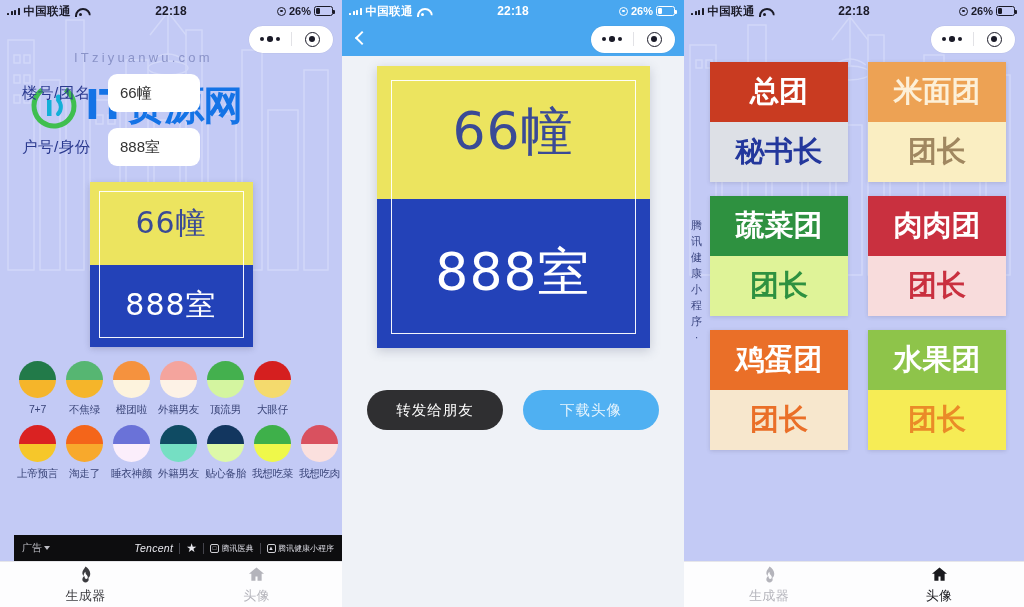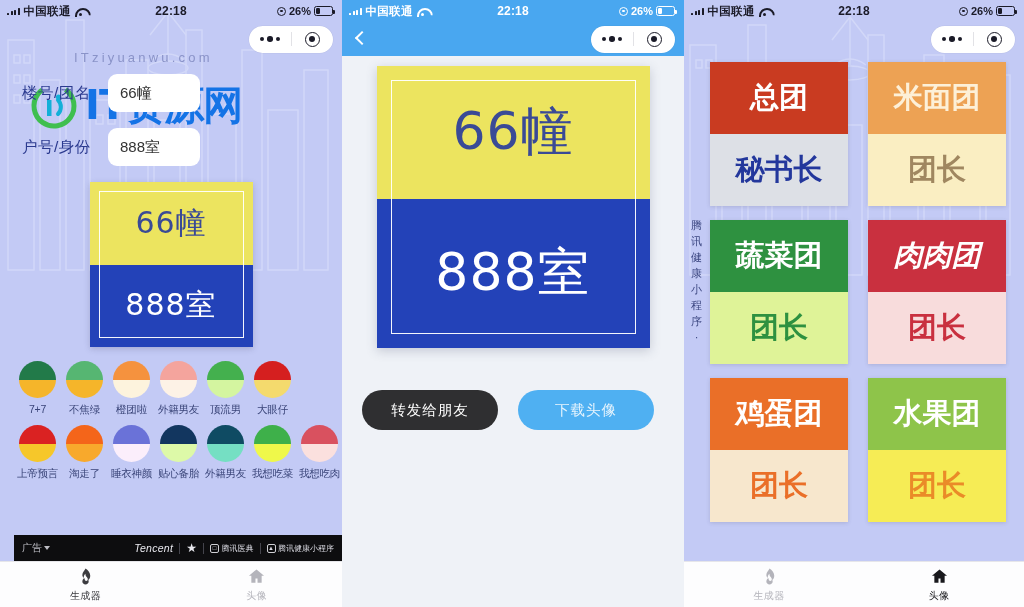--- a/index.html
+++ b/index.html
@@ -156,21 +156,21 @@
   .ad-chip .sq { width:9px;height:9px;border:1px solid #cfcfd4;border-radius:2px; display:flex;align-items:center;justify-content:center; font-size:6px;}
   .ad-logo2 { font-size:12px; color:#e8e8ee; font-weight:700; }
 
   
   .tabbar {
     position:absolute; left:0; right:0; bottom:0; height:46px; z-index:8;
     background:#fdfdfe; border-top:.5px solid #e6e6ea;
     display:flex; align-items:center;
   }
   .tab { flex:1; display:flex; flex-direction:column; align-items:center; gap:2px; cursor:pointer;}
-  .tab-label { font-size:10px; letter-spacing:.3px; }
+  .tab-label { font-size:13px; letter-spacing:.3px; }
   .tab-ico { width:20px;height:20px; display:flex;align-items:center;justify-content:center;}
   .tab-ico svg { width:19px;height:19px;display:block;}
 
   
   .mid-header { background:#49a7f0; }
   .mid-header .statusbar { color:#fff; }
   .mid-header .sig i, .mid-header .wifi::before, .mid-header .wifi::after,
   .mid-header .loc, .mid-header .batt, .mid-header .batt i { border-color:#fff; }
   .mid-header .sig i { background:#fff; }
   .mid-header .wifi::after { background:#fff; }
@@ -178,37 +178,37 @@
   .mid-header .batt::after { background:#fff; }
   .mid-header .batt i { background:#fff; }
   .mid-body { position:relative; background:#eff2f7; height:551px; }
   .big-card-wrap { display:flex; justify-content:center; padding-top:10px; }
   .big-card { width:273px; height:282px; box-shadow:0 3px 10px rgba(70,80,110,.25); }
   .big-card .badge-top { height:47%; background:#ece45f; color:#3a4a96; font-size:52px;
      font-family:"DejaVu Sans","Liberation Sans",sans-serif;}
   .big-card .badge-bot { height:53%; background:#2342b8; color:#fff; font-size:52px;
      font-family:"DejaVu Sans","Liberation Sans",sans-serif;}
   .big-card .inner-frame { left:14px; top:14px; right:14px; bottom:14px; }
-  .mid-actions { display:flex; justify-content:flex-start; gap:20px; margin-top:42px;margin-left:20px; }
+  .mid-actions { display:flex; justify-content:center; gap:20px; margin-top:42px; }
   .act-btn {
     width:136px; height:40px; border:none; border-radius:21px; cursor:pointer;
     font-size:14.5px; letter-spacing:1px; font-family:"Liberation Sans",sans-serif;
   }
   .act-dark { background:#2f2f31; color:#fff; }
   .act-blue { background:#4fb0f2; color:#e7f4fd; }
 
   
   .right-body { position:relative; z-index:6; padding:6px 14px 0 26px; }
   .vtext {
     position:absolute; left:5px; top:218px; z-index:7;
     width:16px; font-size:11px; color:#3b4680; line-height:1.45;
     text-align:center; letter-spacing:1px;
   }
   .avatar-grid { display:grid; grid-template-columns:1fr 1fr; gap:14px 16px; }
-  .av-card { width:138px; height:144px; position:relative; overflow:hidden; box-shadow:0 1px 4px rgba(60,60,90,.18);}
+  .av-card { width:138px; height:120px; position:relative; overflow:hidden; box-shadow:0 1px 4px rgba(60,60,90,.18);}
   .av-card .inner-frame { left:7px; top:7px; right:7px; bottom:7px; border-width:1.2px;}
   .av-top, .av-bot {
     height:50%; display:flex; align-items:center; justify-content:center;
     font-size:29px; font-weight:700; letter-spacing:0px;
     font-family:"DejaVu Sans","Liberation Sans",sans-serif;
   }
 </style>
 </head>
 <body>
 
@@ -374,31 +374,31 @@
           </div>
           <div class="swatch-cell">
             <div class="swatch-circle">
               <span style="background: rgb(106, 114, 216);"></span>
               <span style="background: rgb(251, 238, 251);"></span>
             </div>
             <div class="swatch-name">睡衣神颜</div>
           </div>
           <div class="swatch-cell">
             <div class="swatch-circle">
+              <span style="background: rgb(15, 75, 99);"></span>
+              <span style="background: rgb(117, 223, 195);"></span>
+            </div>
+            <div class="swatch-name">外籍男友</div>
+          </div>
+          <div class="swatch-cell">
+            <div class="swatch-circle">
               <span style="background: rgb(18, 54, 95);"></span>
               <span style="background: rgb(221, 249, 168);"></span>
             </div>
             <div class="swatch-name">贴心备胎</div>
-          </div>
-          <div class="swatch-cell">
-            <div class="swatch-circle">
-              <span style="background: rgb(15, 75, 99);"></span>
-              <span style="background: rgb(117, 223, 195);"></span>
-            </div>
-            <div class="swatch-name">外籍男友</div>
           </div>
           <div class="swatch-cell">
             <div class="swatch-circle">
               <span style="background: rgb(62, 176, 74);"></span>
               <span style="background: rgb(239, 248, 74);"></span>
             </div>
             <div class="swatch-name">我想吃菜</div>
           </div>
           <div class="swatch-cell">
             <div class="swatch-circle">
@@ -577,21 +577,21 @@
             <div class="av-top" style="background: rgb(237, 162, 84); color: rgb(253, 240, 216);">米面团</div>
             <div class="av-bot" style="background: rgb(250, 238, 194); color: rgb(160, 135, 96);">团长</div>
             <div class="inner-frame"></div>
           </div>
           <div class="av-card">
             <div class="av-top" style="background: rgb(46, 145, 64); color: rgb(255, 255, 255);">蔬菜团</div>
             <div class="av-bot" style="background: rgb(223, 243, 152); color: rgb(46, 145, 64);">团长</div>
             <div class="inner-frame"></div>
           </div>
           <div class="av-card">
-            <div class="av-top" style="background: rgb(201, 48, 63); color: rgb(255, 255, 255); font-style: italic;">肉肉团</div>
+            <div class="av-top" style="background: rgb(201, 48, 63); color: rgb(255, 255, 255);">肉肉团</div>
             <div class="av-bot" style="background: rgb(248, 220, 220); color: rgb(201, 48, 63);">团长</div>
             <div class="inner-frame"></div>
           </div>
           <div class="av-card">
             <div class="av-top" style="background: rgb(234, 111, 40); color: rgb(255, 255, 255);">鸡蛋团</div>
             <div class="av-bot" style="background: rgb(247, 231, 205); color: rgb(234, 111, 40);">团长</div>
             <div class="inner-frame"></div>
           </div>
           <div class="av-card">
             <div class="av-top" style="background: rgb(142, 196, 74); color: rgb(255, 255, 255);">水果团</div>

